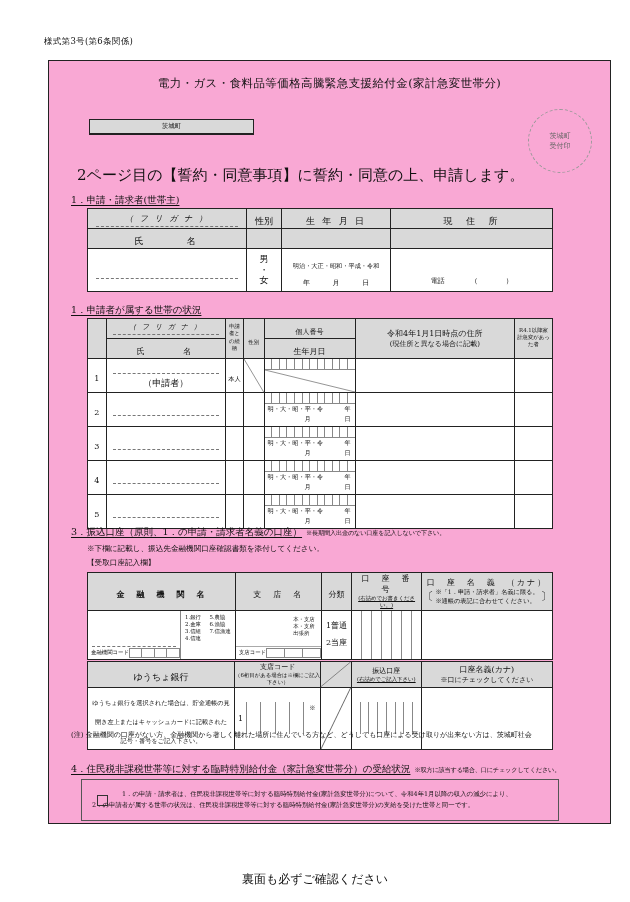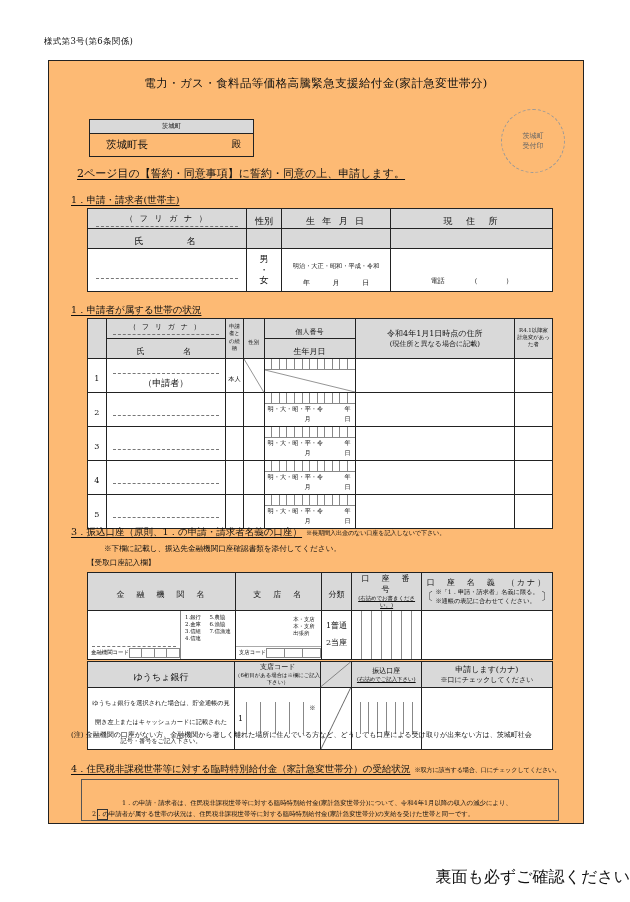--- a/index.html
+++ b/index.html
@@ -7,54 +7,54 @@
     width:630px;height:902px;background:#ffffff;
     font-family:"DejaVu Serif","Liberation Serif",serif;
     color:#111;overflow:hidden;position:relative;
   }
   .page{position:absolute;inset:0;}
 
   
   .form-no{position:absolute;left:44px;top:36px;font-size:8.5px;letter-spacing:.3px;}
 
   
-  .frame{position:absolute;left:48px;top:60px;width:534px;height:762px;border:1.2px solid #222;background:#fdba74;}
+  .frame{position:absolute;left:48px;top:60px;width:534px;height:762px;border:1.2px solid #222;background:#f9a8d4;padding-left:27px;}
 
   
   .title{position:absolute;left:0;top:13px;width:100%;text-align:center;font-size:11.5px;line-height:1.65;letter-spacing:.4px;}
 
   
   .addressee{position:absolute;left:40px;top:58px;width:163px;border:1.1px solid #222;}
   .addressee .town{background:#d9d9d9;border-bottom:1.1px solid #222;text-align:center;font-size:6.5px;padding:2px 0 1.5px;}
   .addressee .mayor{display:flex;align-items:center;justify-content:space-between;padding:4px 12px 4px 16px;font-size:10.5px;}
   .addressee .mayor .dono{font-size:9.5px;}
 
   
   .stamp{position:absolute;right:18px;top:48px;width:62px;height:62px;border:1px dashed #999;border-radius:50%;
          display:flex;flex-direction:column;align-items:center;justify-content:center;color:#666;font-size:7px;line-height:1.45;}
 
   
-  .pledge{position:absolute;left:28px;top:105px;font-size:11px;text-decoration:underline;text-underline-offset:2px;}
+  .pledge{position:absolute;left:28px;top:105px;font-size:15px;text-underline-offset:2px;}
 
   
   .sec-h{position:absolute;font-size:9.5px;}
   .sec-h .u{text-decoration:underline;text-underline-offset:2px;}
   .sec-h .note{font-size:6.2px;text-decoration:none;margin-left:4px;letter-spacing:-.2px;}
 
   
   table.g{border-collapse:collapse;position:absolute;background:#fff;}
   table.g td,table.g th{border:.6px solid #666;padding:0;font-weight:normal;vertical-align:middle;text-align:center;}
   .hd{background:#d9d9d9;}
   .ob{border:1.3px solid #222 !important;}
 
   .sp{letter-spacing:.45em;}
   .sp2{letter-spacing:.25em;}
 
   
-  .furi{border-bottom:.6px dashed #777;}
+  .furi{border-bottom:.6px dashed #777;font-style:italic;}
 
   
   .mn{display:flex;height:100%;}
   .mn i{flex:1;border-right:.6px solid #888;display:block;}
   .mn i:last-child{border-right:none;}
 
   
   .diag{position:relative;overflow:hidden;}
   .diag svg{position:absolute;left:0;top:0;width:100%;height:100%;}
 
@@ -67,41 +67,37 @@
   .lbl-l{text-align:left;padding-left:4px;}
 
   
   .memo{position:absolute;font-size:7.6px;}
   .note-ast{position:absolute;font-size:7px;line-height:1.5;}
 
   
   .cbbox{position:absolute;border:.7px solid #555;}
   .cbsq{width:9px;height:9px;border:1px solid #333;}
 
-  .footer{position:absolute;left:0;bottom:14px;width:100%;text-align:right;font-size:16px;font-family:Liberation Serif, serif;}
+  .footer{position:absolute;left:0;bottom:14px;width:100%;text-align:center;font-size:12px;font-family:Liberation Serif, serif;}
 </style>
 </head>
 <body>
 
 <div class="page">
 
   <div class="form-no">様式第3号(第6条関係)</div>
 
   <div class="frame">
 
     <div class="title">
       <div>電力・ガス・食料品等価格高騰緊急支援給付金(家計急変世帯分)</div>
     </div>
 
     <div class="addressee">
       <div class="town">茨城町</div>
-      <div class="mayor">
-        <span>茨城町長</span>
-        <span class="dono">殿</span>
-      </div>
     </div>
 
     <div class="stamp">
       <span>茨城町</span>
       <span>受付印</span>
     </div>
 
     <div class="pledge">2ページ目の【誓約・同意事項】に誓約・同意の上、申請します。</div>
 
     <div class="sec-h" style="left:22px;top:133px;">
@@ -362,27 +358,27 @@
         </td>
         <td class="ob"></td>
         <td class="ob"></td>
       </tr>
     </tbody>
       </table>
 
     <div class="sec-h" style="left:22px;top:465px;">
       <span class="u">3．振込口座（原則、1．の申請・請求者名義の口座）</span><span class="note">※長期間入出金のない口座を記入しないで下さい。</span>
     </div>
-    <div class="memo" style="left:55px;top:483px;">※下欄に記載し、振込先金融機関口座確認書類を添付してください。</div>
+    <div class="memo" style="left:38px;top:483px;">※下欄に記載し、振込先金融機関口座確認書類を添付してください。</div>
     <div class="memo" style="left:38px;top:497px;">【受取口座記入欄】</div>
 
     <table class="g" style="left:38px;top:511px;width:466px;">
       <tbody>
           <tr>
-        <td class="hd ob" style="width:148px;height:18px;"><span class="t8 sp2">金　融　機　関　名</span></td>
+        <td class="hd ob" style="width:148px;height:18px;font-weight:bold;"><span class="t8 sp2">金　融　機　関　名</span></td>
         <td class="hd ob" style="width:86px;"><span class="t8 sp2">支　店　名</span></td>
         <td class="hd ob" style="width:30px;"><span class="t8">分類</span></td>
         <td class="hd ob" style="width:70px;">
           <div class="t8 sp2">口　座　番　号</div>
           <div class="tiny" style="text-decoration:underline;">(右詰めでお書きください。)</div>
         </td>
         <td class="hd ob" style="width:132px;">
           <div class="t8 sp2">口　座　名　義　（カナ）</div>
           <div class="tiny2" style="display:flex;align-items:center;justify-content:center;gap:2px;">
             <span style="font-size:11px;">〔</span>
@@ -476,21 +472,21 @@
         <td class="hd ob diag" style="width:30px;">
           <svg viewBox="0 0 30 22" preserveAspectRatio="none">
                 <line x1="0" y1="22" x2="30" y2="0" stroke="#666" stroke-width=".7"></line>
               </svg>
         </td>
         <td class="hd ob" style="width:70px;">
           <div class="t7">振込口座</div>
           <div class="tiny" style="text-decoration:underline;">(右詰めでご記入下さい)</div>
         </td>
         <td class="hd ob" style="width:132px;">
-          <div class="t8">申請します(カナ)</div>
+          <div class="t8">口座名義(カナ)</div>
           <div class="t7">※口にチェックしてください</div>
         </td>
       </tr>
       <tr>
         <td class="ob lbl-l" style="height:32px;padding:2px 4px;">
           <span class="tiny2">ゆうちょ銀行を選択された場合は、貯金通帳の見開き左上またはキャッシュカードに記載された記号・番号をご記入下さい。</span>
         </td>
         <td class="ob" style="padding:0;">
           <div style="display:flex;height:32px;align-items:stretch;">
             <div class="t8" style="width:11px;display:flex;align-items:center;justify-content:center;border-right:.6px solid #888;">1</div>
@@ -527,21 +523,21 @@
 
     <div class="note-ast" style="left:22px;top:669px;width:500px;">
       <div>(注) 金融機関の口座がない方、金融機関から著しく離れた場所に住んでいる方など、どうしても口座による受け取りが出来ない方は、茨城町社会</div>
     </div>
 
     <div class="sec-h" style="left:22px;top:702px;">
       <span class="u">4．住民税非課税世帯等に対する臨時特別給付金（家計急変世帯分）の受給状況</span><span class="note">※双方に該当する場合、口にチェックしてください。</span>
     </div>
 
     <div class="cbbox" style="left:32px;top:718px;width:476px;height:40px;">
-      <div style="display:flex;height:100%;align-items:flex-end;">
+      <div style="display:flex;height:100%;align-items:center;">
         <div style="width:40px;display:flex;justify-content:center;">
           <span class="cbsq"></span>
         </div>
         <div style="flex:1;padding-right:6px;font-size:6.4px;line-height:1.72;">
           <div>1．の申請・請求者は、住民税非課税世帯等に対する臨時特別給付金(家計急変世帯分)について、令和4年1月以降の収入の減少により、</div>
           <div style="margin-left:-30px;">2．の申請者が属する世帯の状況は、住民税非課税世帯等に対する臨時特別給付金(家計急変世帯分)の支給を受けた世帯と同一です。</div>
         </div>
       </div>
     </div>
 

